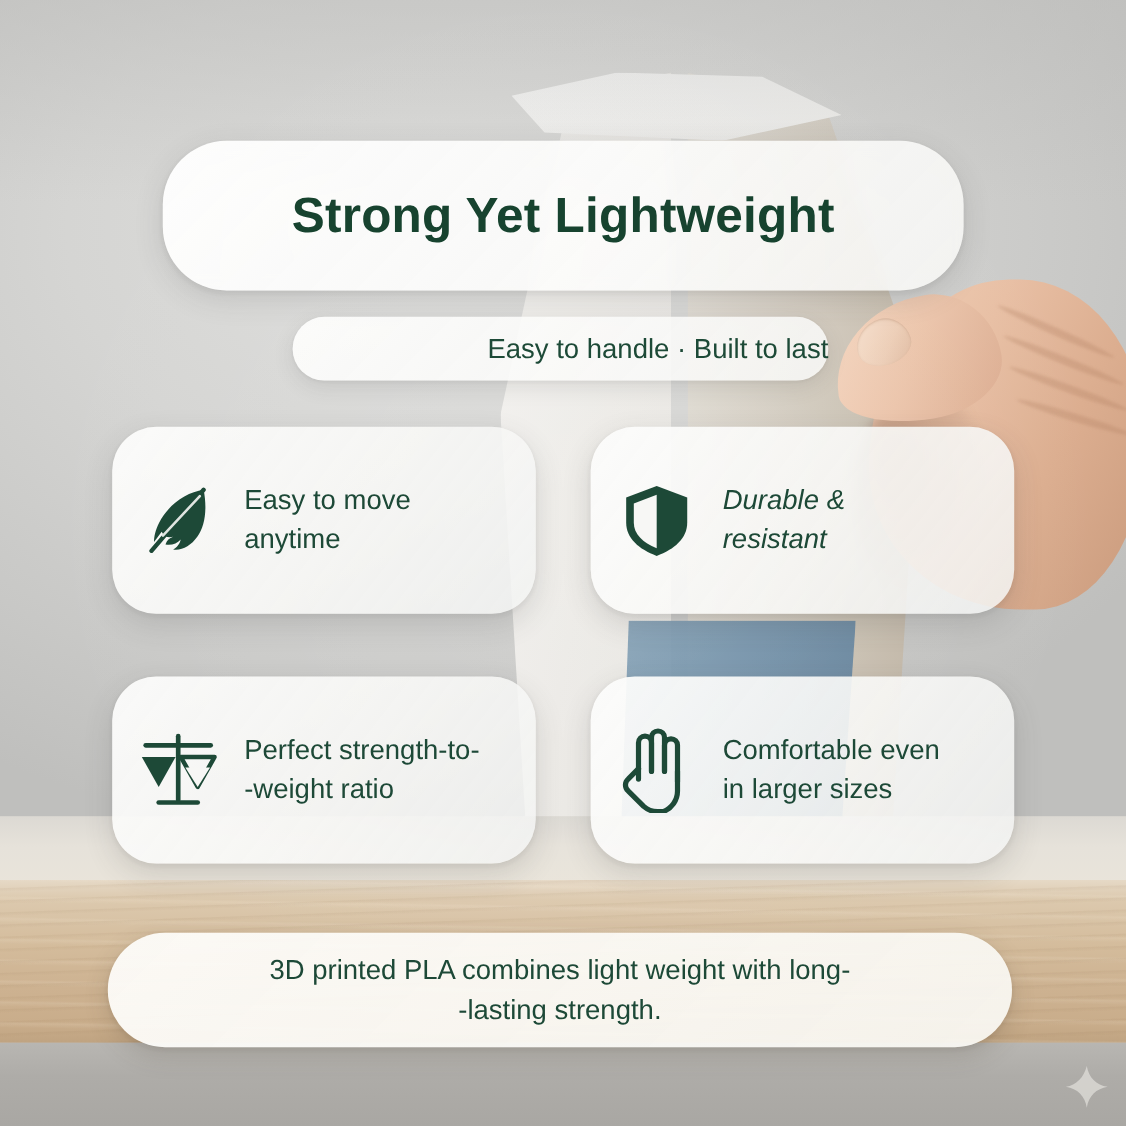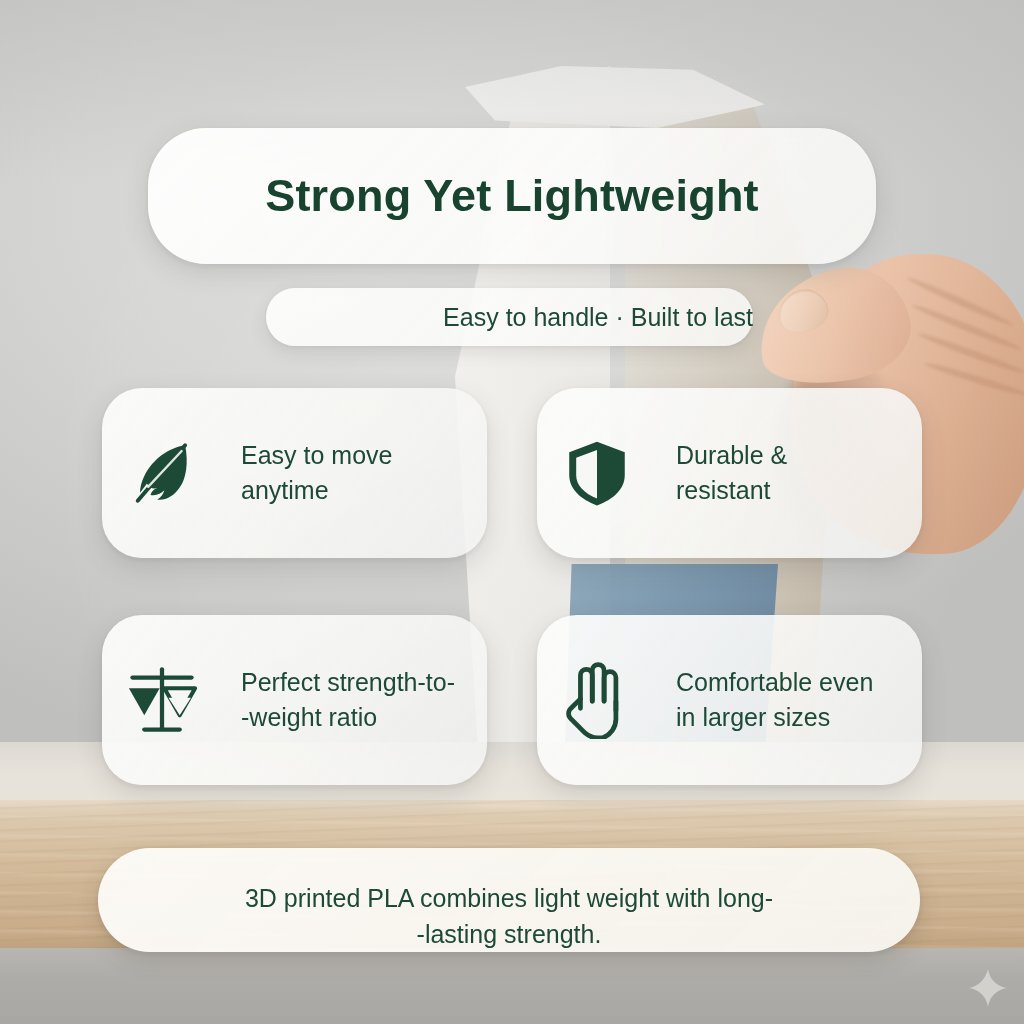--- a/index.html
+++ b/index.html
@@ -209,24 +209,23 @@
   .card {
     position: absolute;
     width: 385px;
     height: 170px;
     border-radius: 40px;
     background: linear-gradient(128deg, rgba(252,252,251,0.95) 0%, rgba(248,248,246,0.90) 55%, rgba(242,243,242,0.85) 100%);
     box-shadow: 0 10px 26px rgba(70,70,70,0.16), 0 2px 6px rgba(70,70,70,0.08);
     display: flex;
     align-items: center;
     pointer-events: auto;
-    gap: 19px;
   }
   .card-0 { left: 102px; top: 388px; }
-  .card-1 { left: 537px; top: 388px; }
+  .card-1 { left: 537px; top: 388px; font-style: italic; }
   .card-2 { left: 102px; top: 615px; }
   .card-3 { left: 537px; top: 615px; }
 
   .card-icon {
     width: 120px;
     min-width: 120px;
     display: flex;
     align-items: center;
     justify-content: center;
   }
@@ -242,21 +241,21 @@
   .card-3 .card-text { white-space: pre; }
 
   .pill-footer {
     position: absolute;
     left: 98px; top: 848px;
     width: 822px; height: 104px;
     border-radius: 52px;
     background: linear-gradient(135deg, rgba(253,252,249,0.95) 0%, rgba(249,248,243,0.92) 100%);
     box-shadow: 0 8px 22px rgba(70,60,45,0.18), 0 2px 6px rgba(70,60,45,0.09);
     display: flex;
-    align-items: flex-end;
+    align-items: center;
     justify-content: center;
     text-align: center;
   }
   .pill-footer-text {
     font-size: 25px;
     line-height: 1.45;
     color: #1d4937;
     white-space: pre-line;
   }
 

